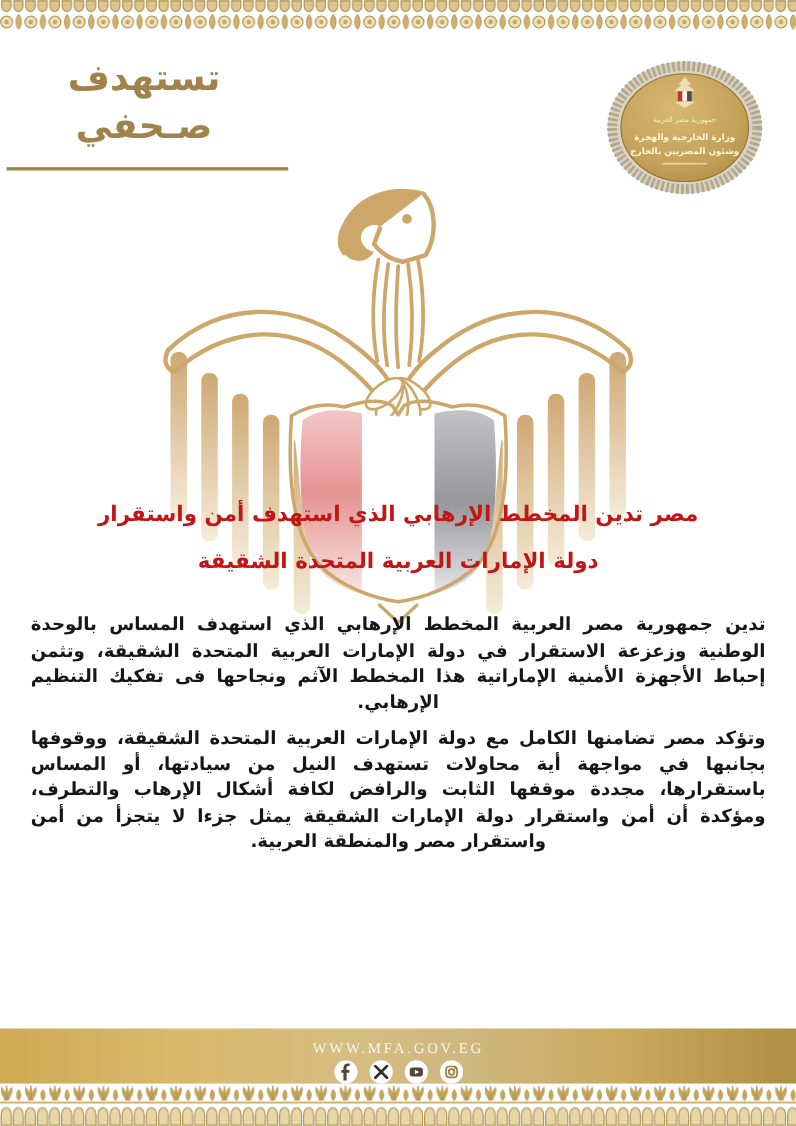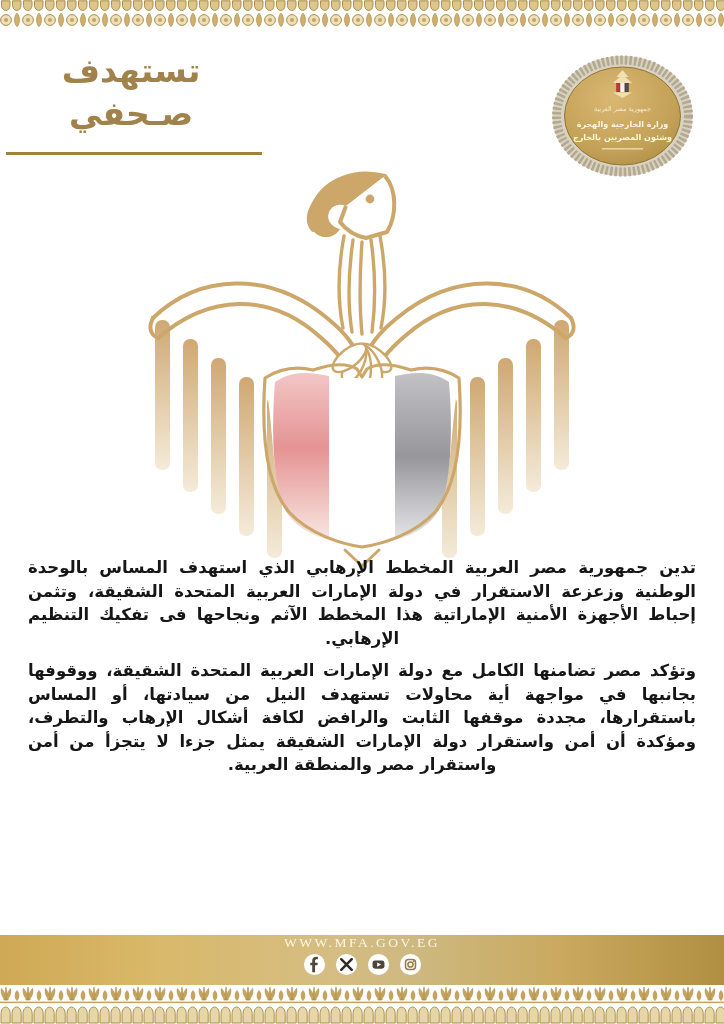--- a/index.html
+++ b/index.html
@@ -30,21 +30,21 @@
   .body-text{position:absolute;top:556px;left:28px;right:28px;direction:rtl;
              text-align:justify;text-align-last:center;font-size:16.5px;font-weight:bold;
              color:#161616;line-height:23.5px;}
   .body-text p{margin:0 0 9px 0;}
 
   
   .footer-bar{position:absolute;top:935px;left:0;width:724px;height:50px;
       background:linear-gradient(90deg,#cfa955 0%,#d9b96a 22%,#d5bd83 46%,#cdb87f 58%,#caa95e 78%,#b08f42 100%);
       text-align:center;}
   .website{font-family:"Liberation Serif",serif;font-size:13.5px;letter-spacing:2.5px;
-           color:#faf6e8;padding-top:0;}
+           color:#faf6e8;padding-top:10px;}
   .socials{display:flex;justify-content:center;gap:9px;margin-top:2px;}
   .social{width:23px;height:23px;cursor:pointer;}
 </style>
 </head>
 <body>
 
 <div class="page">
 
   <svg class="border border-top" width="724" height="30">
     <defs>
@@ -167,20 +167,24 @@
         <path d="M118,210 Q140,196 166,202 Q196,192 210,201 L215,209 L220,201 Q234,192 264,202 Q290,196 312,210
                  C316,268 310,318 288,344 C268,366 236,376 215,379 C194,376 162,366 142,344 C120,318 114,268 118,210 Z" fill="none" stroke="#cda76a" stroke-width="3.2" stroke-linejoin="round"></path>
       </g>
 
       <g fill="none" stroke="#cda76a" stroke-width="3" stroke-linecap="round">
         <path d="M198,382 L215,398 L232,382"></path>
       </g>
     </svg>
   </div>
 
+  <div class="title">
+    <div>مصر تدين المخطط الإرهابي الذي استهدف أمن واستقرار</div>
+    <div>دولة الإمارات العربية المتحدة الشقيقة</div>
+  </div>
 
   <div class="body-text">
     <p>تدين جمهورية مصر العربية المخطط الإرهابي الذي استهدف المساس بالوحدة الوطنية وزعزعة الاستقرار في دولة الإمارات العربية المتحدة الشقيقة، وتثمن إحباط الأجهزة الأمنية الإماراتية هذا المخطط الآثم ونجاحها فى تفكيك التنظيم الإرهابي.</p>
     <p>وتؤكد مصر تضامنها الكامل مع دولة الإمارات العربية المتحدة الشقيقة، ووقوفها بجانبها في مواجهة أية محاولات تستهدف النيل من سيادتها، أو المساس باستقرارها، مجددة موقفها الثابت والرافض لكافة أشكال الإرهاب والتطرف، ومؤكدة أن أمن واستقرار دولة الإمارات الشقيقة يمثل جزءا لا يتجزأ من أمن واستقرار مصر والمنطقة العربية.</p>
   </div>
 
   <div class="footer-bar">
     <div class="website">WWW.MFA.GOV.EG</div>
     <div class="socials">
       <svg class="social" viewBox="0 0 24 24">

